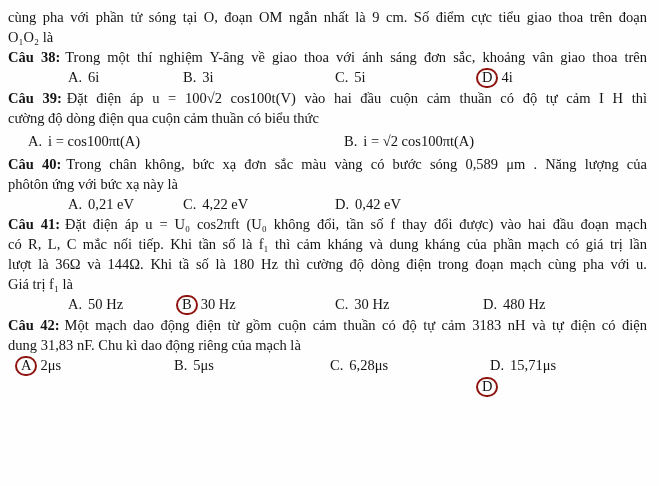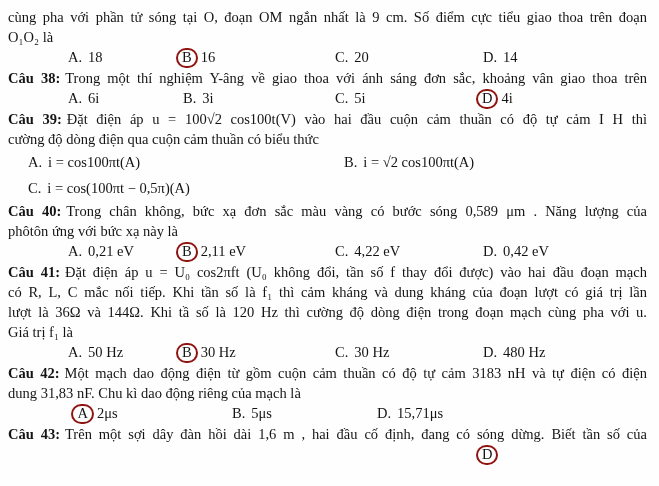--- a/index.html
+++ b/index.html
@@ -10,21 +10,21 @@
     font-family:"Liberation Serif",serif;
     font-size:14.5px;
     overflow:hidden;
   }
   .q{margin:0;}
   .line{line-height:20px;}
   .fill{text-align:justify;text-align-last:justify;}
   .qlabel{font-weight:bold;margin-right:5px;}
   .opts{display:grid;line-height:20px;align-items:baseline;}
   .opts4{grid-template-columns:115px 152px 148px auto;margin-left:60px;}
-  .opts4.tight{grid-template-columns:152px 156px 160px auto;margin-left:14px;text-align:center;}
+  .opts4.tight{grid-template-columns:152px 156px 160px auto;margin-left:14px;}
   .opts2{grid-template-columns:316px auto;margin-left:20px;}
   .opts2 .opt{line-height:26px;font-family:Liberation Serif, serif;}
   .opt{white-space:nowrap;}
   .opt-letter{margin-right:6px;}
   .opt-letter::after{content:".";}
   .opt-letter.circled{
     display:inline-block;
     border:2px solid #8e1410;
     border-radius:50%/55%;
     padding:0 4px 1px 4px;
@@ -32,83 +32,75 @@
     margin-left:-7px;margin-right:3px;
   }
   .opt-letter.circled::after{content:"";}
 </style>
 </head>
 <body>
 
 <div class="q">
   <div class="line fill">cùng pha với phần tử sóng tại O, đoạn OM ngắn nhất là 9 cm. Số điểm cực tiểu giao thoa trên đoạn</div>
   <div class="line">O₁O₂ là</div>
-  <div class="opts opts4">
-    <span class="opt"><span class="opt-letter">A</span><span>18</span></span>
-    <span class="opt"><span class="opt-letter circled">B</span><span>16</span></span>
-    <span class="opt"><span class="opt-letter">C</span><span>20</span></span>
-    <span class="opt"><span class="opt-letter">D</span><span>14</span></span>
-  </div>
 </div>
 
 <div class="q">
   <div class="line fill"><b class="qlabel">Câu 38:</b><span>Trong một thí nghiệm Y-âng về giao thoa với ánh sáng đơn sắc, khoảng vân giao thoa trên</span></div>
   <div class="opts opts4">
     <span class="opt"><span class="opt-letter">A</span><span>6i</span></span>
     <span class="opt"><span class="opt-letter">B</span><span>3i</span></span>
     <span class="opt"><span class="opt-letter">C</span><span>5i</span></span>
     <span class="opt"><span class="opt-letter circled">D</span><span>4i</span></span>
   </div>
 </div>
 
 <div class="q">
   <div class="line fill"><b class="qlabel">Câu 39:</b><span>Đặt điện áp u = 100√2 cos100t(V) vào hai đầu cuộn cảm thuần có độ tự cảm I H thì</span></div>
   <div class="line">cường độ dòng điện qua cuộn cảm thuần có biểu thức</div>
   <div class="opts opts2">
     <span class="opt"><span class="opt-letter">A</span><span>i = cos100πt(A)</span></span>
     <span class="opt"><span class="opt-letter">B</span><span>i = √2 cos100πt(A)</span></span>
-    <span class="opt"><span class="opt-letter">C</span><span>i = cos(100πt − 0,5π)(A)</span></span>
   </div>
 </div>
 
 <div class="q">
   <div class="line fill"><b class="qlabel">Câu 40:</b><span>Trong chân không, bức xạ đơn sắc màu vàng có bước sóng 0,589 μm . Năng lượng của</span></div>
   <div class="line">phôtôn ứng với bức xạ này là</div>
   <div class="opts opts4">
     <span class="opt"><span class="opt-letter">A</span><span>0,21 eV</span></span>
-    <span class="opt"><span class="opt-letter circled">B</span><span>2,11 eV</span></span>
     <span class="opt"><span class="opt-letter">C</span><span>4,22 eV</span></span>
     <span class="opt"><span class="opt-letter">D</span><span>0,42 eV</span></span>
   </div>
 </div>
 
 <div class="q">
   <div class="line fill"><b class="qlabel">Câu 41:</b><span>Đặt điện áp u = U₀ cos2πft (U₀ không đổi, tần số f thay đổi được) vào hai đầu đoạn mạch</span></div>
-  <div class="line fill">có R, L, C mắc nối tiếp. Khi tần số là f₁ thì cảm kháng và dung kháng của đoạn lượt có giá trị lần</div>
-  <div class="line fill">lượt là 36Ω và 144Ω. Khi tầ số là 120 Hz thì cường độ dòng điện trong đoạn mạch cùng pha với u.</div>
+  <div class="line fill">có R, L, C mắc nối tiếp. Khi tần số là f₁ thì cảm kháng và dung kháng của phần mạch có giá trị lần</div>
+  <div class="line fill">lượt là 36Ω và 144Ω. Khi tầ số là 180 Hz thì cường độ dòng điện trong đoạn mạch cùng pha với u.</div>
   <div class="line">Giá trị f₁ là</div>
   <div class="opts opts4">
     <span class="opt"><span class="opt-letter">A</span><span>50 Hz</span></span>
     <span class="opt"><span class="opt-letter circled">B</span><span>30 Hz</span></span>
     <span class="opt"><span class="opt-letter">C</span><span>30 Hz</span></span>
     <span class="opt"><span class="opt-letter">D</span><span>480 Hz</span></span>
   </div>
 </div>
 
 <div class="q">
   <div class="line fill"><b class="qlabel">Câu 42:</b><span>Một mạch dao động điện từ gồm cuộn cảm thuần có độ tự cảm 3183 nH và tự điện có điện</span></div>
   <div class="line">dung 31,83 nF. Chu kì dao động riêng của mạch là</div>
   <div class="opts opts4 tight">
     <span class="opt"><span class="opt-letter circled">A</span><span>2μs</span></span>
     <span class="opt"><span class="opt-letter">B</span><span>5μs</span></span>
+    <span class="opt"><span class="opt-letter">C</span><span>6,28μs</span></span>
     <span class="opt"><span class="opt-letter">D</span><span>15,71μs</span></span>
   </div>
 </div>
 
 <div class="q">
-  <div class="line fill"><b class="qlabel">Câu 43:</b><span>Trên một sợi dây đàn hồi dài 1,6 m , hai đầu cố định, đang có sóng dừng. Biết tần số của</span></div>
   <div class="opts opts4">
     <span class="opt"></span>
     <span class="opt"></span>
     <span class="opt"></span>
     <span class="opt"><span class="opt-letter circled">D</span></span>
   </div>
 </div>
 
 </body></html>

